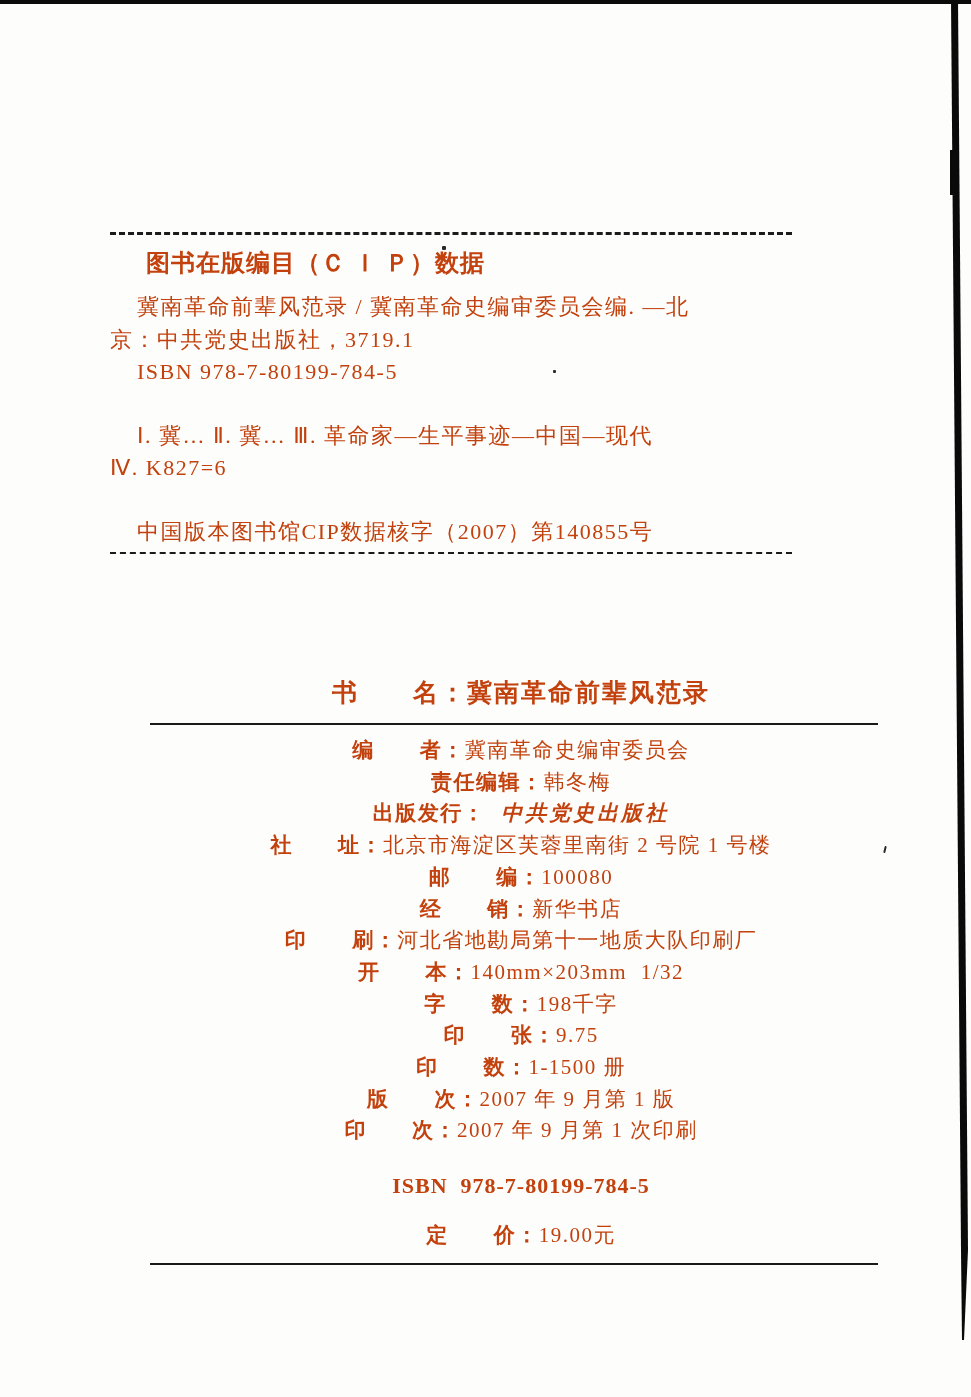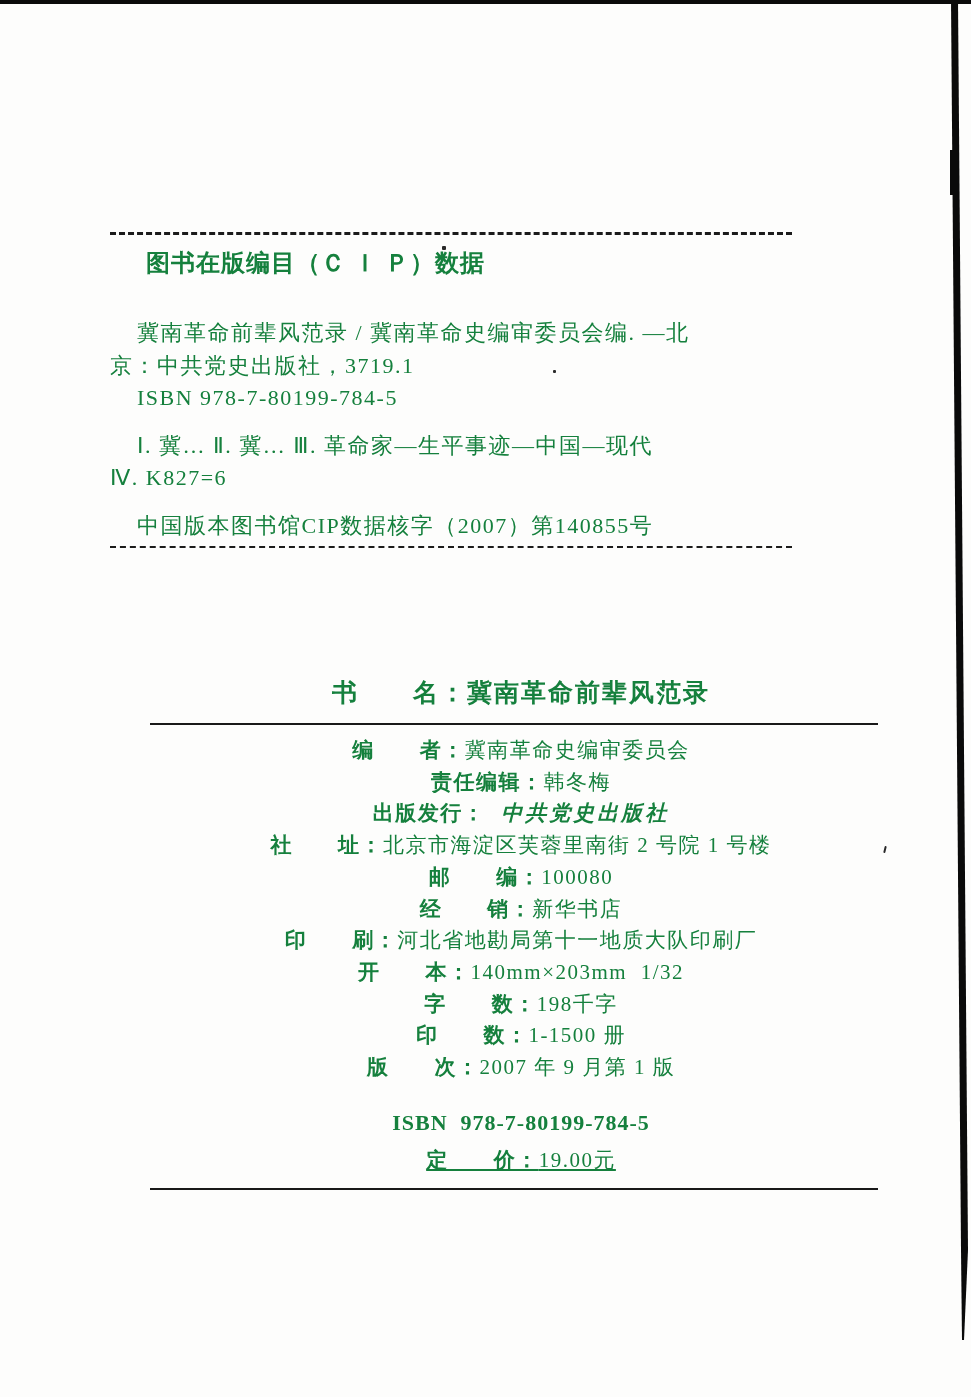--- a/index.html
+++ b/index.html
@@ -2,57 +2,57 @@
 <html><head>
 <meta charset="utf-8">
 <style>
   html,body{margin:0;padding:0;background:#e8e8e8;}
   .page{
     position:relative;
     width:971px;height:1397px;
     background:#fdfdfc;
     overflow:hidden;
     font-family:"Liberation Serif", serif;
-    color:#15803d;
+    color:#c2410c;
   }
   
   .top-edge{position:absolute;left:0;top:0;width:971px;height:4px;background:#0a0a0a;}
   .right-edge{position:absolute;left:0;top:0;width:971px;height:1397px;pointer-events:none;}
   .speck{position:absolute;background:#2a2a2a;border-radius:1px;}
   .speck1{left:442px;top:246px;width:4px;height:4px;}
   .speck2{left:553px;top:370px;width:3px;height:3px;}
   .speck3{left:884px;top:846px;width:2px;height:7px;transform:rotate(14deg);}
 
   
   .cip{position:absolute;left:110px;top:232px;width:682px;}
   .dash{border-top:3px dashed #1b1b1b;height:0;}
   .dash.bottom{border-top-width:2.5px;margin-top:4px;}
   .cip-title{
     margin:12px 0 0 36px;
     font-size:24px;font-weight:700;letter-spacing:1px;
   }
   .cip p{margin:0;font-size:22px;line-height:32.5px;letter-spacing:1.5px;}
-  .cip .para{margin-top:38px;}
-  .cip .gap{margin-top:15px;}
+  .cip .para{margin-top:12px;}
+  .cip .gap{margin-top:31px;}
   .ind{padding-left:27px;}
 
   
   .colophon{position:absolute;left:150px;top:676px;width:728px;text-align:center;}
   .book-title-row{
     padding-left:14px;
     font-size:25px;font-weight:700;letter-spacing:2px;
   }
   .rule{border:none;border-top:2px solid #191919;margin:14px 0 0 0;}
   .rows{margin-top:10px;}
   .row{padding-left:14px;font-size:21px;line-height:31.7px;letter-spacing:1.5px;white-space:pre;}
   .lbl{font-weight:700;}
   .val{font-weight:400;}
   .script-val{font-family:cursive;font-style:italic;font-weight:600;letter-spacing:3px;margin-left:16px;}
   .isbn-line{margin-top:26px;padding-left:14px;font-size:22px;letter-spacing:1px;white-space:pre;font-weight:600;}
-  .price-row{margin-top:10px;padding-left:14px;font-size:21px;letter-spacing:1.5px;white-space:pre;text-decoration:underline;}
+  .price-row{margin-top:22px;padding-left:14px;font-size:21px;letter-spacing:1.5px;white-space:pre;}
   .rule.bottom{margin-top:14px;border-top-width:2px;}
 </style>
 </head>
 <body>
 
 <div class="page">
 
   <div class="top-edge"></div>
   <svg class="right-edge" viewBox="0 0 971 1397" aria-hidden="true">
     <polygon points="951,0 958,0 968,1250 964,1340 962,1340 961,1250" fill="#0a0a0a"></polygon>
@@ -80,21 +80,23 @@
     <div class="rows">
       <div class="row"><span class="lbl">编　　者：</span><span class="val">冀南革命史编审委员会</span></div>
       <div class="row"><span class="lbl">责任编辑：</span><span class="val">韩冬梅</span></div>
       <div class="row"><span class="lbl">出版发行：</span><span class="val script-val">中共党史出版社</span></div>
       <div class="row"><span class="lbl">社　　址：</span><span class="val">北京市海淀区芙蓉里南街 2 号院 1 号楼</span></div>
       <div class="row"><span class="lbl">邮　　编：</span><span class="val">100080</span></div>
       <div class="row"><span class="lbl">经　　销：</span><span class="val">新华书店</span></div>
       <div class="row"><span class="lbl">印　　刷：</span><span class="val">河北省地勘局第十一地质大队印刷厂</span></div>
       <div class="row"><span class="lbl">开　　本：</span><span class="val">140mm×203mm  1/32</span></div>
       <div class="row"><span class="lbl">字　　数：</span><span class="val">198千字</span></div>
+      <div class="row"><span class="lbl">印　　张：</span><span class="val">9.75</span></div>
       <div class="row"><span class="lbl">印　　数：</span><span class="val">1-1500 册</span></div>
       <div class="row"><span class="lbl">版　　次：</span><span class="val">2007 年 9 月第 1 版</span></div>
+      <div class="row"><span class="lbl">印　　次：</span><span class="val">2007 年 9 月第 1 次印刷</span></div>
     </div>
     <div class="isbn-line">ISBN  978-7-80199-784-5</div>
     <div class="price-row"><span class="lbl">定　　价：</span><span class="val">19.00元</span></div>
     <hr class="rule bottom">
   </section>
 
 </div>
 
 </body></html>

